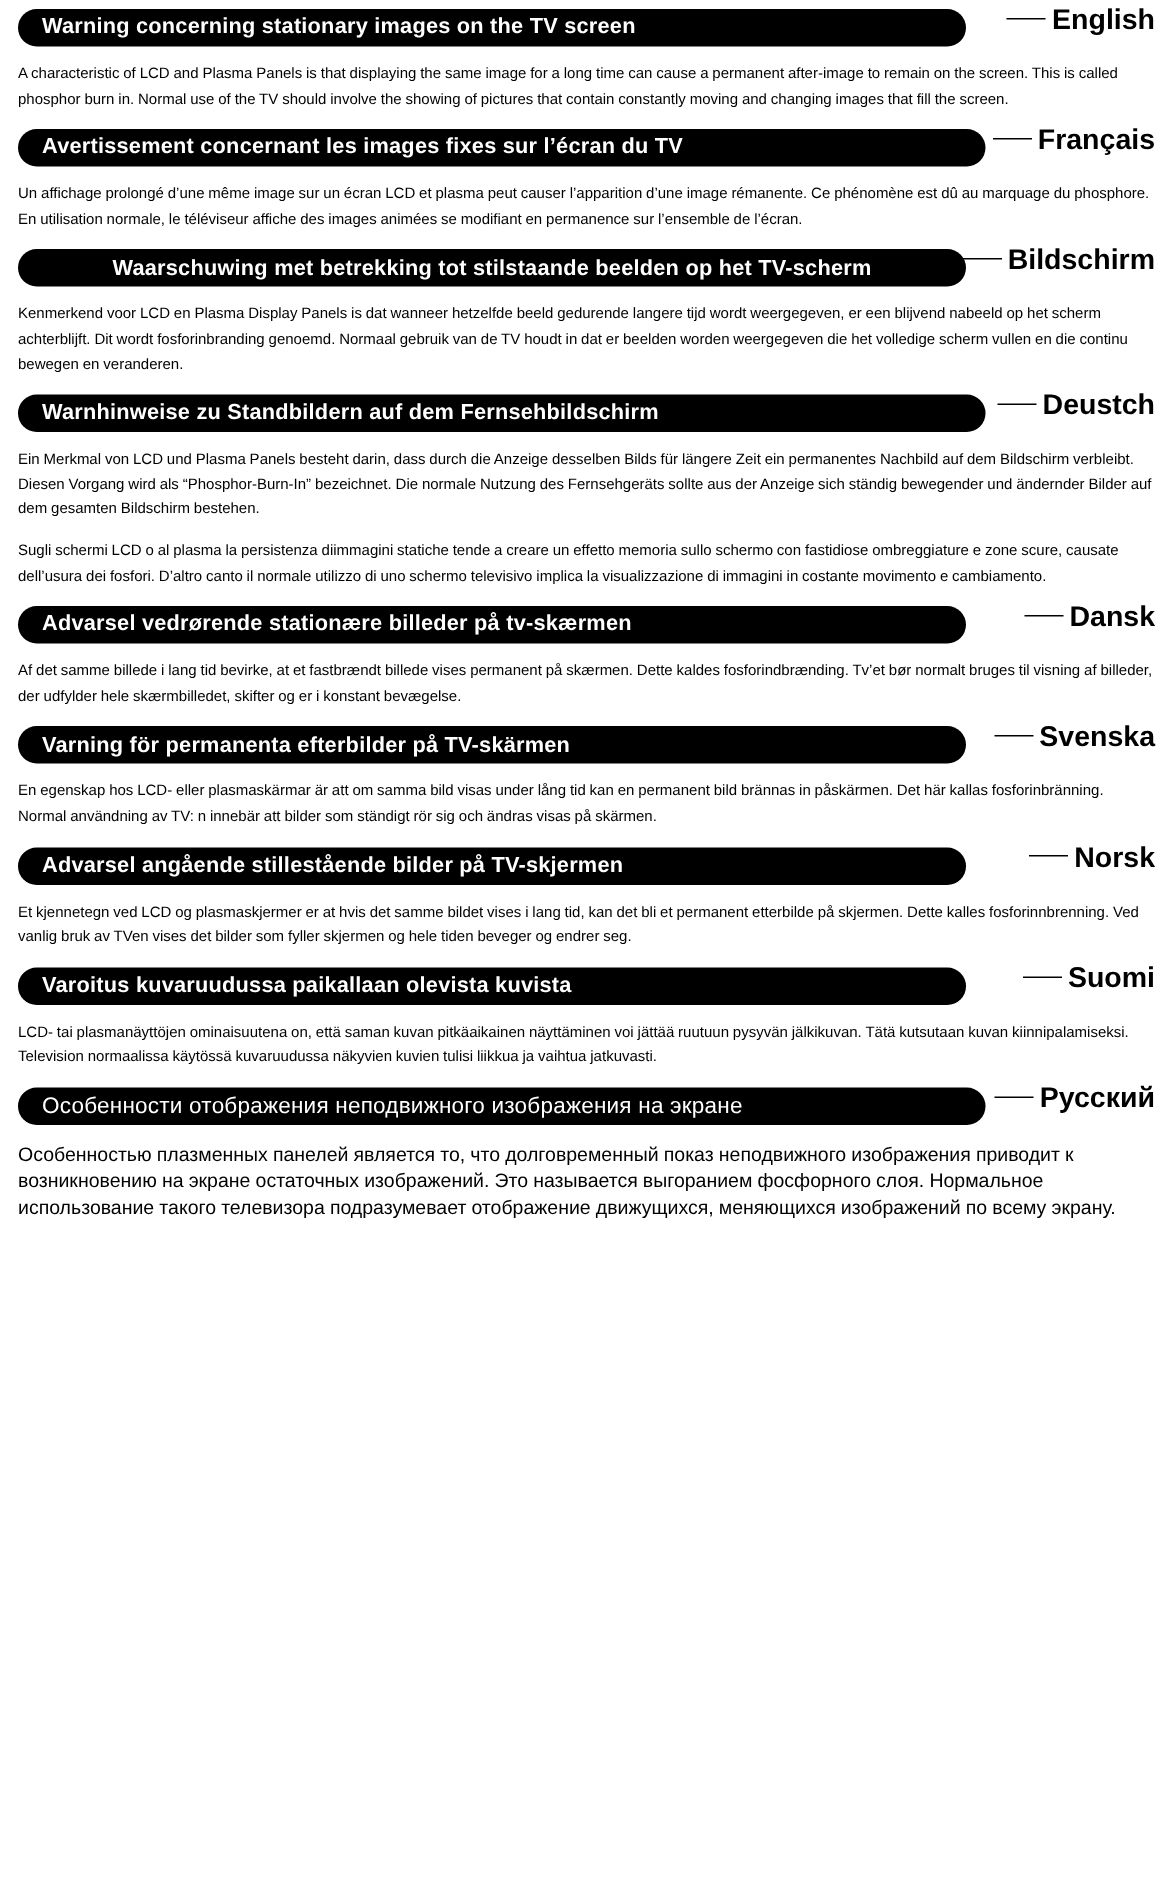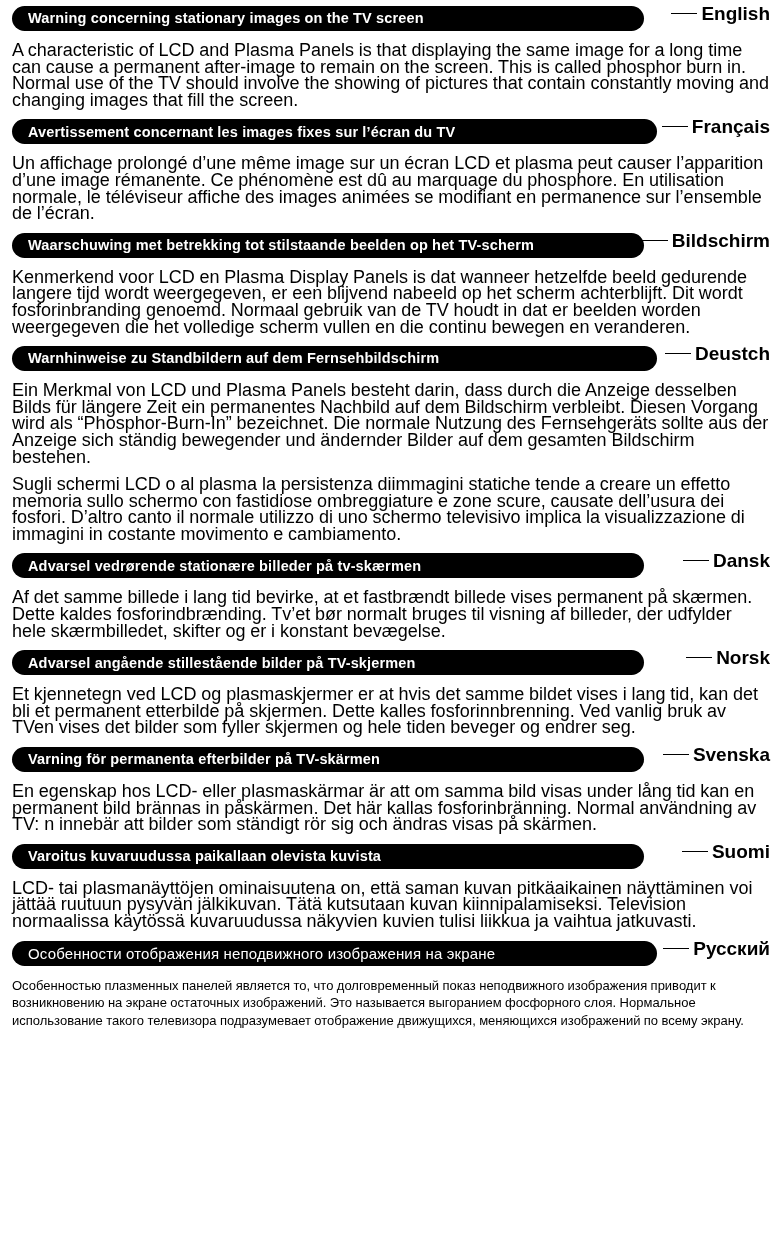--- a/index.html
+++ b/index.html
@@ -68,21 +68,21 @@
     display: inline-block;
     width: 26px;
     height: 1px;
     background: #000;
     vertical-align: middle;
     margin-right: 4px;
     margin-bottom: 3px;
   }
   .body-text {
     margin-top: 9px;
-    font-size: 18px;
+    font-size: 10px;
     line-height: 16.6px;
     text-align: left;
     word-spacing: -0.2px;
   }
   .section.cyrillic .body-text {
     font-size: 13px;
     line-height: 17.5px;
   }
 </style>
 </head>
@@ -103,21 +103,21 @@
         <div class="headline-row">
           <div class="banner" style="width: 660px;">
             <span class="banner-text">Avertissement concernant les images fixes sur l’écran du TV</span>
           </div>
           <div class="lang"><span class="rule"></span><span>Français</span></div>
         </div>
         <p class="body-text" style="margin: 9px 0px 0px;">Un affichage prolongé d’une même image sur un écran LCD et plasma peut causer l’apparition d’une image rémanente. Ce phénomène est dû au marquage du phosphore. En utilisation normale, le téléviseur affiche des images animées se modifiant en permanence sur l’ensemble de l’écran.</p>
       </div>
       <div class="section">
         <div class="headline-row">
-          <div class="banner" style="width: 632px;">
+          <div class="banner" style="width: 632px; justify-content: center;">
             <span class="banner-text">Waarschuwing met betrekking tot stilstaande beelden op het TV-scherm</span>
           </div>
           <div class="lang"><span class="rule"></span><span>Bildschirm</span></div>
         </div>
         <p class="body-text" style="margin: 9px 0px 0px;">Kenmerkend voor LCD en Plasma Display Panels is dat wanneer hetzelfde beeld gedurende langere tijd wordt weergegeven, er een blijvend nabeeld op het scherm achterblijft. Dit wordt fosforinbranding genoemd. Normaal gebruik van de TV houdt in dat er beelden worden weergegeven die het volledige scherm vullen en die continu bewegen en veranderen.</p>
       </div>
       <div class="section">
         <div class="headline-row">
           <div class="banner" style="width: 645px;">
             <span class="banner-text">Warnhinweise zu Standbildern auf dem Fernsehbildschirm</span>
@@ -134,34 +134,34 @@
           <div class="banner" style="width: 632px;">
             <span class="banner-text">Advarsel vedrørende stationære billeder på tv-skærmen</span>
           </div>
           <div class="lang"><span class="rule"></span><span>Dansk</span></div>
         </div>
         <p class="body-text" style="margin: 9px 0px 0px;">Af det samme billede i lang tid bevirke, at et fastbrændt billede vises permanent på skærmen. Dette kaldes fosforindbrænding. Tv’et bør normalt bruges til visning af billeder, der udfylder hele skærmbilledet, skifter og er i konstant bevægelse.</p>
       </div>
       <div class="section">
         <div class="headline-row">
           <div class="banner" style="width: 632px;">
+            <span class="banner-text">Varning för permanenta efterbilder på TV-skärmen</span>
+          </div>
+          <div class="lang"><span class="rule"></span><span>Svenska</span></div>
+        </div>
+        <p class="body-text" style="margin: 9px 0px 0px;">En egenskap hos LCD- eller plasmaskärmar är att om samma bild visas under lång tid kan en permanent bild brännas in påskärmen. Det här kallas fosforinbränning. Normal användning av TV: n innebär att bilder som ständigt rör sig och ändras visas på skärmen.</p>
+      </div>
+      <div class="section">
+        <div class="headline-row">
+          <div class="banner" style="width: 632px;">
             <span class="banner-text">Advarsel angående stillestående bilder på TV-skjermen</span>
           </div>
           <div class="lang"><span class="rule"></span><span>Norsk</span></div>
         </div>
         <p class="body-text" style="margin: 9px 0px 0px;">Et kjennetegn ved LCD og plasmaskjermer er at hvis det samme bildet vises i lang tid, kan det bli et permanent etterbilde på skjermen. Dette kalles fosforinnbrenning. Ved vanlig bruk av TVen vises det bilder som fyller skjermen og hele tiden beveger og endrer seg.</p>
-      </div>
-      <div class="section">
-        <div class="headline-row">
-          <div class="banner" style="width: 632px;">
-            <span class="banner-text">Varning för permanenta efterbilder på TV-skärmen</span>
-          </div>
-          <div class="lang"><span class="rule"></span><span>Svenska</span></div>
-        </div>
-        <p class="body-text" style="margin: 9px 0px 0px;">En egenskap hos LCD- eller plasmaskärmar är att om samma bild visas under lång tid kan en permanent bild brännas in påskärmen. Det här kallas fosforinbränning. Normal användning av TV: n innebär att bilder som ständigt rör sig och ändras visas på skärmen.</p>
       </div>
       <div class="section">
         <div class="headline-row">
           <div class="banner" style="width: 632px;">
             <span class="banner-text">Varoitus kuvaruudussa paikallaan olevista kuvista</span>
           </div>
           <div class="lang"><span class="rule"></span><span>Suomi</span></div>
         </div>
         <p class="body-text" style="margin: 9px 0px 0px;">LCD- tai plasmanäyttöjen ominaisuutena on, että saman kuvan pitkäaikainen näyttäminen voi jättää ruutuun pysyvän jälkikuvan. Tätä kutsutaan kuvan kiinnipalamiseksi. Television normaalissa käytössä kuvaruudussa näkyvien kuvien tulisi liikkua ja vaihtua jatkuvasti.</p>
       </div>

